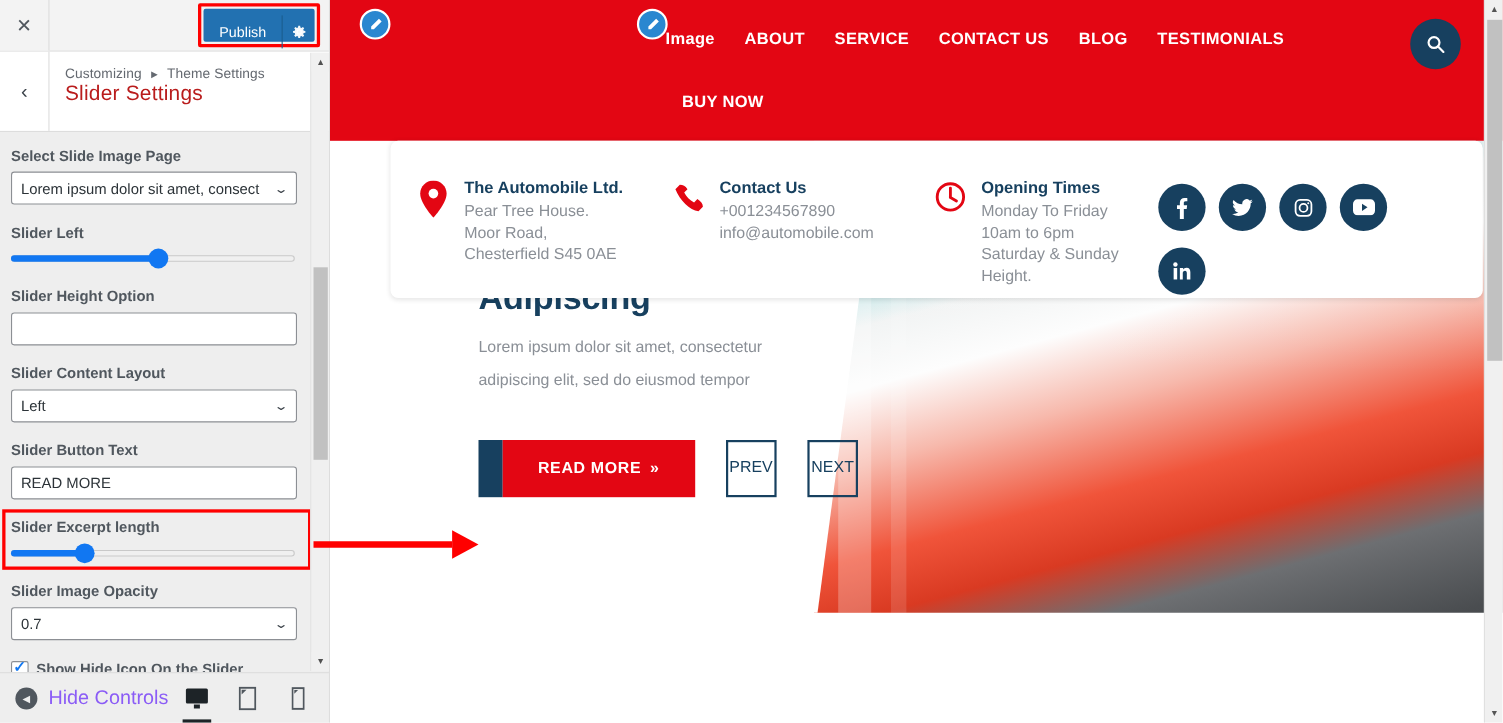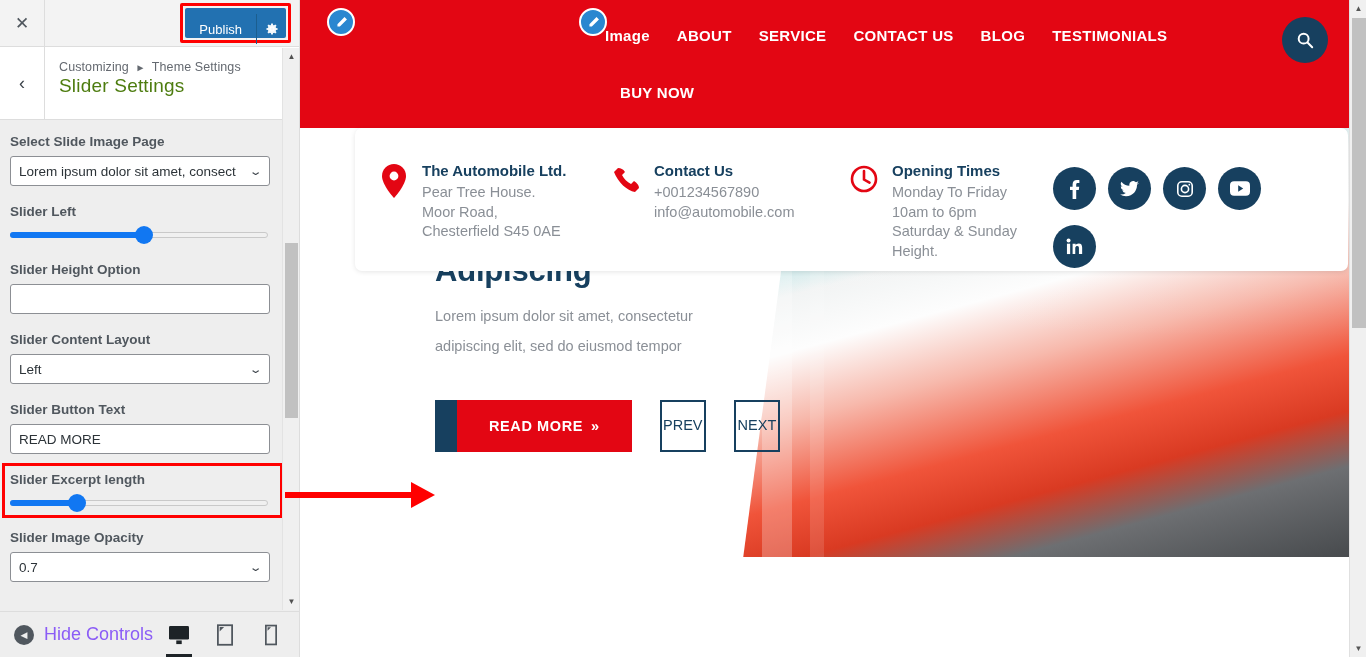--- a/index.html
+++ b/index.html
@@ -59,21 +59,21 @@
   }
   .cz-back {
     width: 45px;
     display: flex; align-items: center; justify-content: center;
     border-right: 1px solid #ddd;
     color: #3c434a; font-size: 18px; cursor: pointer;
   }
   .cz-titles { padding: 13px 14px 0 14px; }
   .cz-crumb { font-size: 12.5px; color: #646970; letter-spacing: .1px; }
   .cz-crumb .sep { padding: 0 3px; font-size: 10px; }
-  .cz-title { font-size: 19px; color: #4d7c0f; font-weight: 400; margin-top: 1px; letter-spacing: .2px; }
+  .cz-title { font-size: 19px; color: #b91c1c; font-weight: 400; margin-top: 1px; letter-spacing: .2px; }
 
   .cz-body {
     position: relative;
     height: 536px;
     padding: 14px 10px 0 10px;
     overflow: hidden;
   }
   .ctrl { margin-bottom: 18px; position: relative; }
   .ctrl-label {
     font-size: 13.5px; color: #50575e; font-weight: 600;
@@ -387,20 +387,24 @@
       </div>
 
       <div class="ctrl">
         <span class="ctrl-label">Slider Image Opacity</span>
         <div class="ctrl-select">
           <span class="sel-text">0.7</span>
           <span class="chev">⌄</span>
         </div>
       </div>
 
+      <div class="ctrl chk-row">
+        <span class="chk on"></span>
+        <span class="chk-label">Show  Hide Icon On the Slider</span>
+      </div>
 
     </div>
 
     <div class="hl-box" id="hl-excerpt"></div>
 
     <div class="cz-scroll">
       <div class="arr top">▲</div>
       <div class="thumb2"></div>
       <div class="arr bot">▼</div>
     </div>

